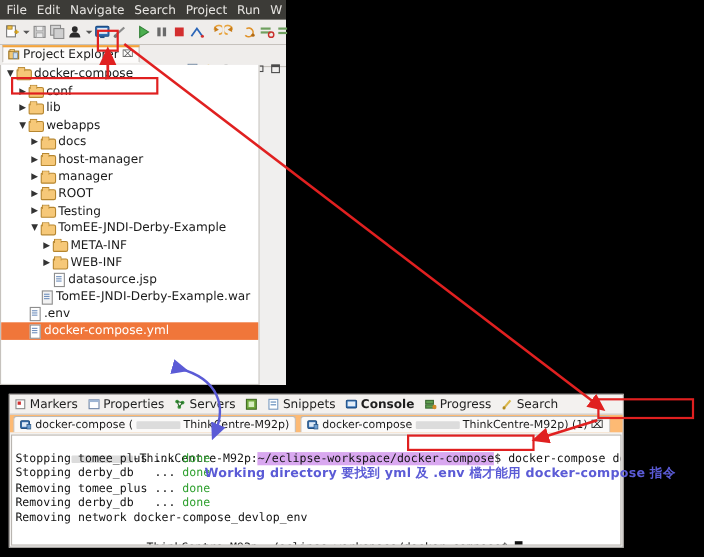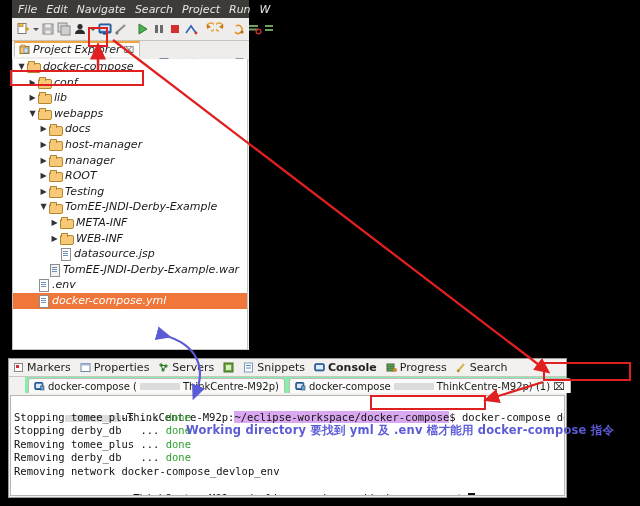--- a/index.html
+++ b/index.html
@@ -8,24 +8,23 @@
     background:#000;
     font-family:"DejaVu Sans","Liberation Sans",sans-serif;
     font-size:11px;
     overflow:hidden;
     position:relative;
   }
   #root{position:relative;width:640px;height:506px;}
 
   
   .ide-top{
-    position:absolute;left:12px;top:0;width:237px;height:350px;
+    position:absolute;left:0;top:0;width:260px;height:350px;
     background:#f0efee;
     border-right:0;
-    font-style:italic;
   }
   .menubar{
     height:18px;background:#3c3b37;color:#e8e6e3;
     display:flex;align-items:center;padding-left:6px;gap:9px;
     font-size:11px;
   }
   .menubar .mi{white-space:nowrap;}
   .toolbar{
     height:22px;background:#efedeb;border-bottom:1px solid #c6c2bd;
     display:flex;align-items:center;padding-left:4px;gap:2px;
@@ -111,21 +110,21 @@
   .bp-tabs{
     height:17px;display:flex;align-items:center;gap:9px;padding:0 4px;
     background:#f3f1ef;font-size:11px;color:#1f1f1f;border-bottom:1px solid #c9c5c0;
     position:relative;overflow:hidden;
   }
   .bp-tab{display:flex;align-items:center;gap:3px;white-space:nowrap;}
   .bp-tab.active{font-weight:bold;}
 
   .term-tabs{
     height:15px;display:flex;align-items:stretch;gap:4px;padding:1px 3px 0 3px;
-    background:#86efac;font-size:10px;margin-left:16px;
+    background:#fdba74;font-size:10px;
   }
   .tt{
     display:flex;align-items:center;gap:3px;padding:0 5px;
     background:#fbfaf9;border:1px solid #bdb9b4;border-bottom:none;
     border-radius:3px 3px 0 0;white-space:nowrap;color:#1a1a1a;
   }
   .redact{display:inline-block;height:7px;background:#dcdcdc;border-radius:1px;}
 
   .term{
     position:absolute;left:1px;top:36px;right:1px;bottom:1px;

